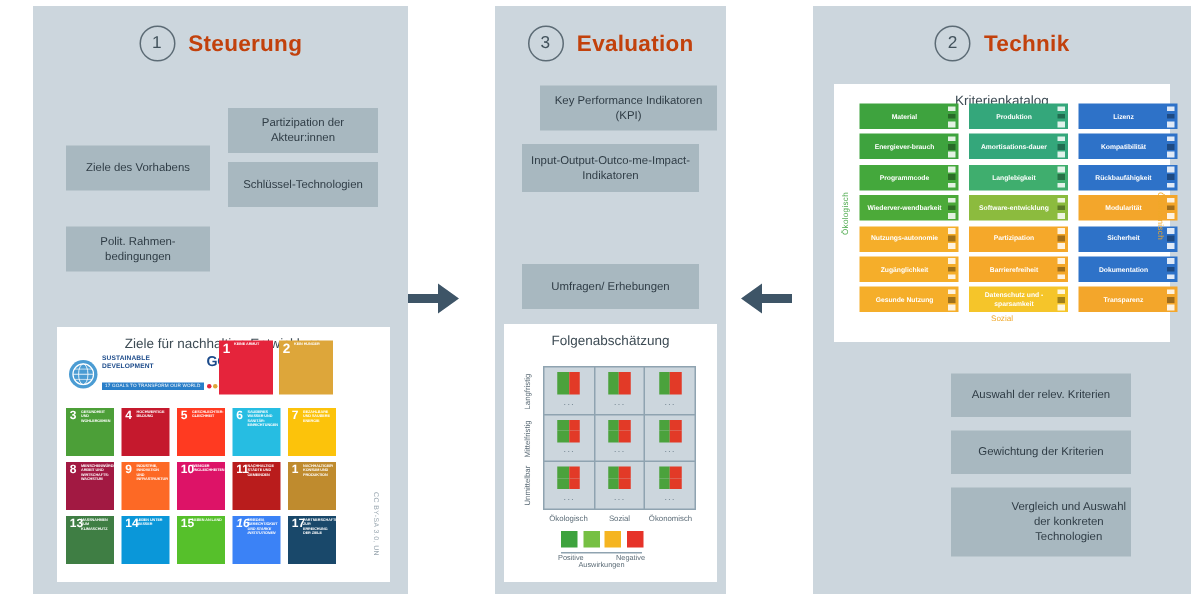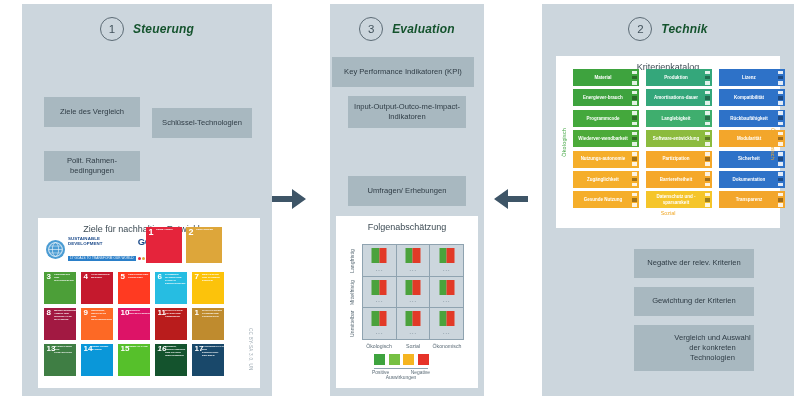--- a/index.html
+++ b/index.html
@@ -8,36 +8,36 @@
 
   
   .panel{position:absolute;background:#ccd6dd;box-sizing:border-box;}
   #panel-steuerung{left:22px;top:4px;width:250px;height:392px;}
   #panel-evaluation{left:330px;top:4px;width:154px;height:392px;}
   #panel-technik{left:542px;top:4px;width:252px;height:392px;}
 
   .panel-head{display:flex;align-items:center;justify-content:center;gap:9px;padding-top:13px;}
   .num-circle{width:22px;height:22px;border:1.3px solid #5c6b75;border-radius:50%;
     display:flex;align-items:center;justify-content:center;font-size:11.5px;color:#42525c;}
-  .panel-title{font-size:12px;font-weight:bold;color:#14532d;letter-spacing:.2px;font-style:italic;}
+  .panel-title{font-size:15px;font-weight:bold;color:#c2410c;letter-spacing:.2px;}
 
   
   .chip{background:#a8b8c0;color:#2f3c45;font-size:7.6px;line-height:1.32;
     display:flex;align-items:center;justify-content:center;text-align:center;
     box-sizing:border-box;padding:2px 3px;position:absolute;}
 
   
   #ch-uebergeordnete{left:44px;top:61px;width:96px;height:30px;}
   #ch-ziele{left:44px;top:97px;width:96px;height:30px;}
   #ch-polit{left:44px;top:133px;width:96px;height:30px;margin-top:18px;}
   #ch-partizipation{left:152px;top:72px;width:100px;height:30px;}
   #ch-schluessel{left:152px;top:108px;width:100px;height:30px;}
 
   
-  #ch-kpi{left:332px;top:57px;width:142px;height:30px;}
+  #ch-kpi{left:360px;top:57px;width:118px;height:30px;}
   #ch-ioo{left:348px;top:96px;width:118px;height:32px;}
   #ch-standards{left:348px;top:137px;width:118px;height:30px;}
   #ch-umfragen{left:348px;top:176px;width:118px;height:30px;}
 
   
   #ch-auswahl{left:634px;top:249px;width:120px;height:29px;}
   #ch-gewichtung{left:634px;top:287px;width:120px;height:29px;}
   #ch-vergleich{left:634px;top:325px;width:120px;height:46px;padding-left:40px;}
 
   
@@ -130,22 +130,23 @@
 
 <div class="stage">
 
   <div class="panel" id="panel-steuerung">
     <div class="panel-head">
       <div class="num-circle">1</div>
       <div class="panel-title">Steuerung</div>
     </div>
   </div>
 
-  <div class="chip" id="ch-ziele">Ziele des Vergleich</div>
+  <div class="chip" id="ch-ziele">Ziele des Vorhabens</div>
   <div class="chip" id="ch-polit">Polit. Rahmen-bedingungen</div>
+  <div class="chip" id="ch-partizipation">Partizipation der Akteur:innen</div>
   <div class="chip" id="ch-schluessel">Schlüssel-Technologien</div>
 
   <div class="white-card" id="card-sdg">
     <div class="card-title">Ziele für nachhaltige Entwicklung</div>
     <div class="sdg-logo">
       <div class="un-emblem">
         <svg width="15" height="15" viewBox="0 0 24 24">
           <circle cx="12" cy="12" r="11" fill="none" stroke="#ffffff" stroke-width="1.3"></circle>
           <ellipse cx="12" cy="12" rx="5" ry="11" fill="none" stroke="#ffffff" stroke-width=".9"></ellipse>
           <line x1="1" y1="12" x2="23" y2="12" stroke="#ffffff" stroke-width=".9"></line>
@@ -241,21 +242,21 @@
       <div class="goal" style="background: rgb(10, 151, 217);">
         <div class="gnum">14</div>
         <div class="gtxt">LEBEN UNTER WASSER</div>
         <div class="gicon"> </div>
       </div>
       <div class="goal" style="background: rgb(86, 192, 43);">
         <div class="gnum">15</div>
         <div class="gtxt">LEBEN AN LAND</div>
         <div class="gicon"> </div>
       </div>
-      <div class="goal" style="background: #14532d; font-style: italic;">
+      <div class="goal" style="background: #3b82f6; font-style: italic;">
         <div class="gnum">16</div>
         <div class="gtxt">FRIEDEN, GERECHTIGKEIT UND STARKE INSTITUTIONEN</div>
         <div class="gicon"> </div>
       </div>
       <div class="goal" style="background: rgb(25, 72, 106);">
         <div class="gnum">17</div>
         <div class="gtxt">PARTNERSCHAFTEN ZUR ERREICHUNG DER ZIELE</div>
         <div class="gicon"> </div>
       </div>
     </div>
@@ -572,17 +573,17 @@
           <b></b>
           <b class="dark"></b>
           <b></b>
         </div>
       </div>
     </div>
   <div class="kk-side" id="kk-oekologisch">Ökologisch</div>
   <div class="kk-side" id="kk-oekonomisch">Ökonomisch</div>
   <div id="kk-sozial">Sozial</div>
 
-  <div class="chip" id="ch-auswahl">Negative der relev. Kriterien</div>
+  <div class="chip" id="ch-auswahl">Auswahl der relev. Kriterien</div>
   <div class="chip" id="ch-gewichtung">Gewichtung der Kriterien</div>
   <div class="chip" id="ch-vergleich">Vergleich und Auswahl der konkreten Technologien</div>
 
 </div>
 
 </body></html>

